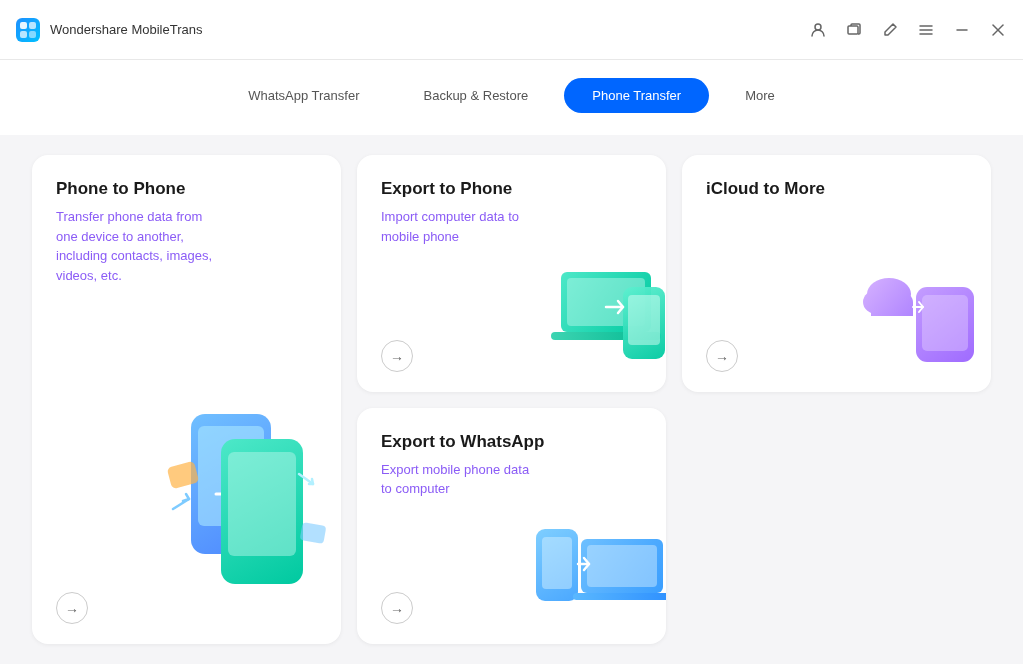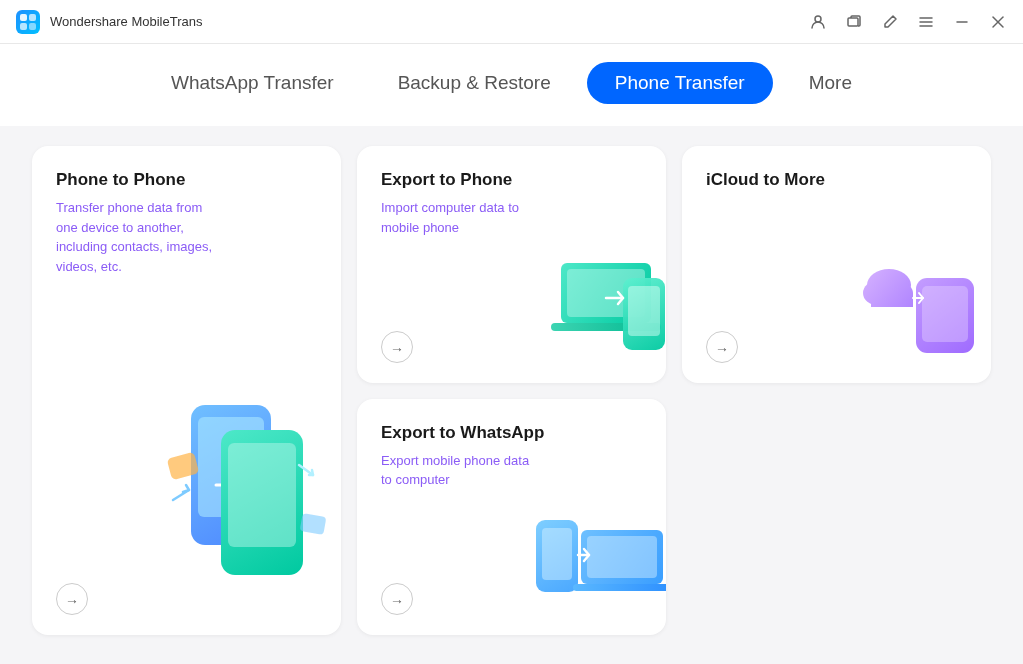--- a/index.html
+++ b/index.html
@@ -12,21 +12,21 @@
       user-select: none;
     }
 
     
     .title-bar {
       display: flex;
       align-items: center;
       justify-content: space-between;
       background: #ffffff;
       padding: 0 16px;
-      height: 44px;
+      height: 60px;
       border-bottom: 1px solid #e8e8e8;
     }
     .title-bar-left {
       display: flex;
       align-items: center;
       gap: 10px;
     }
     .app-icon {
       width: 24px;
       height: 24px;
@@ -63,21 +63,21 @@
       background: #ffffff;
       display: flex;
       justify-content: center;
       align-items: center;
       padding: 18px 0 22px;
       gap: 8px;
     }
     .nav-pill {
       padding: 10px 28px;
       border-radius: 30px;
-      font-size: 19px;
+      font-size: 13px;
       font-weight: 500;
       cursor: pointer;
       transition: all 0.2s;
       color: #555;
       background: transparent;
       border: none;
     }
     .nav-pill.active {
       background: #0066ff;
       color: #ffffff;

